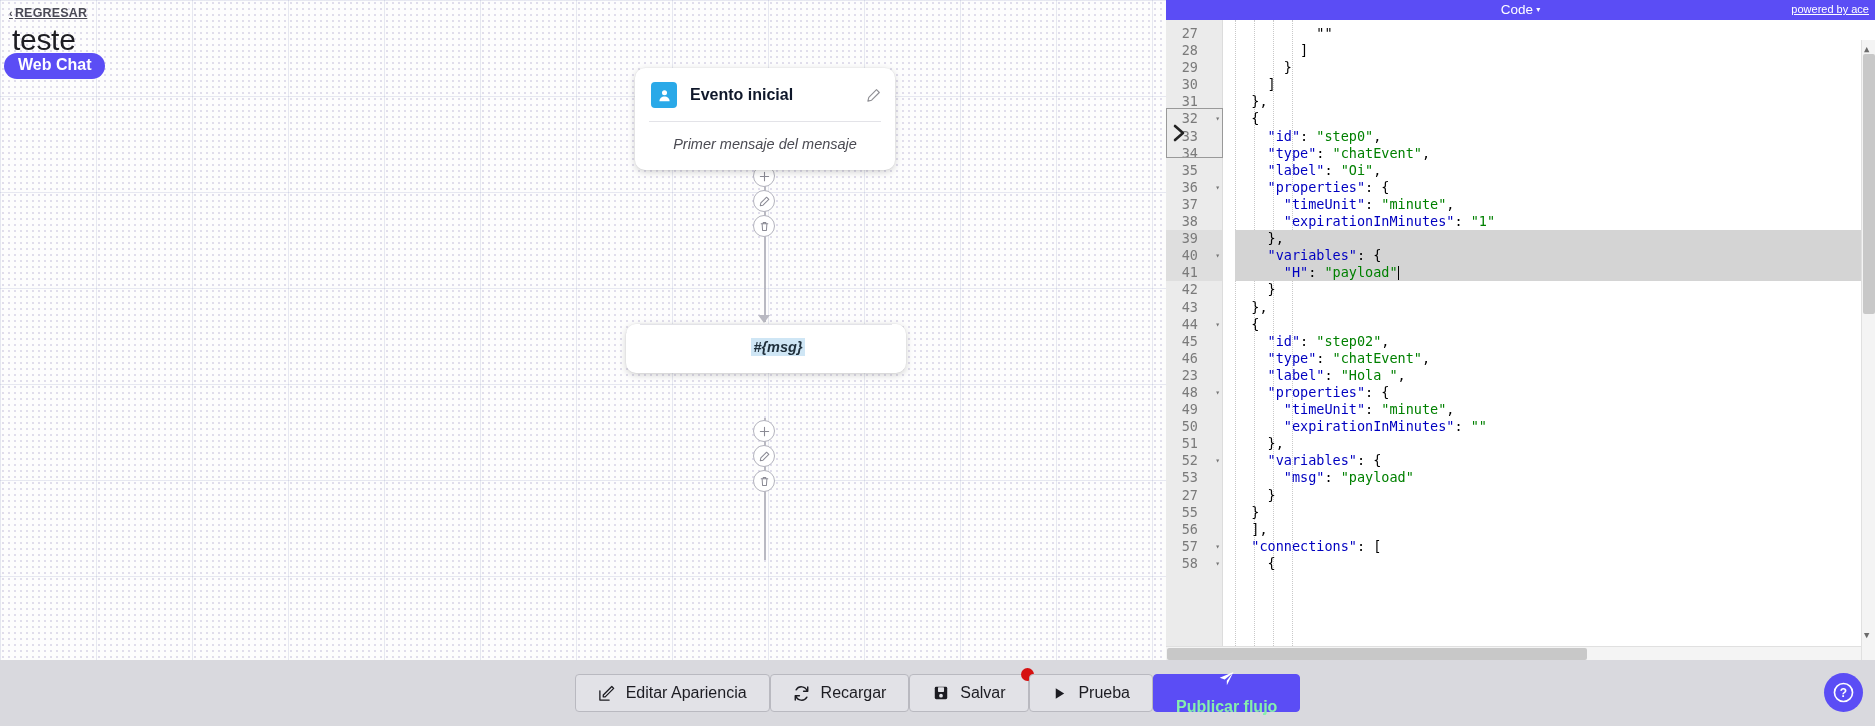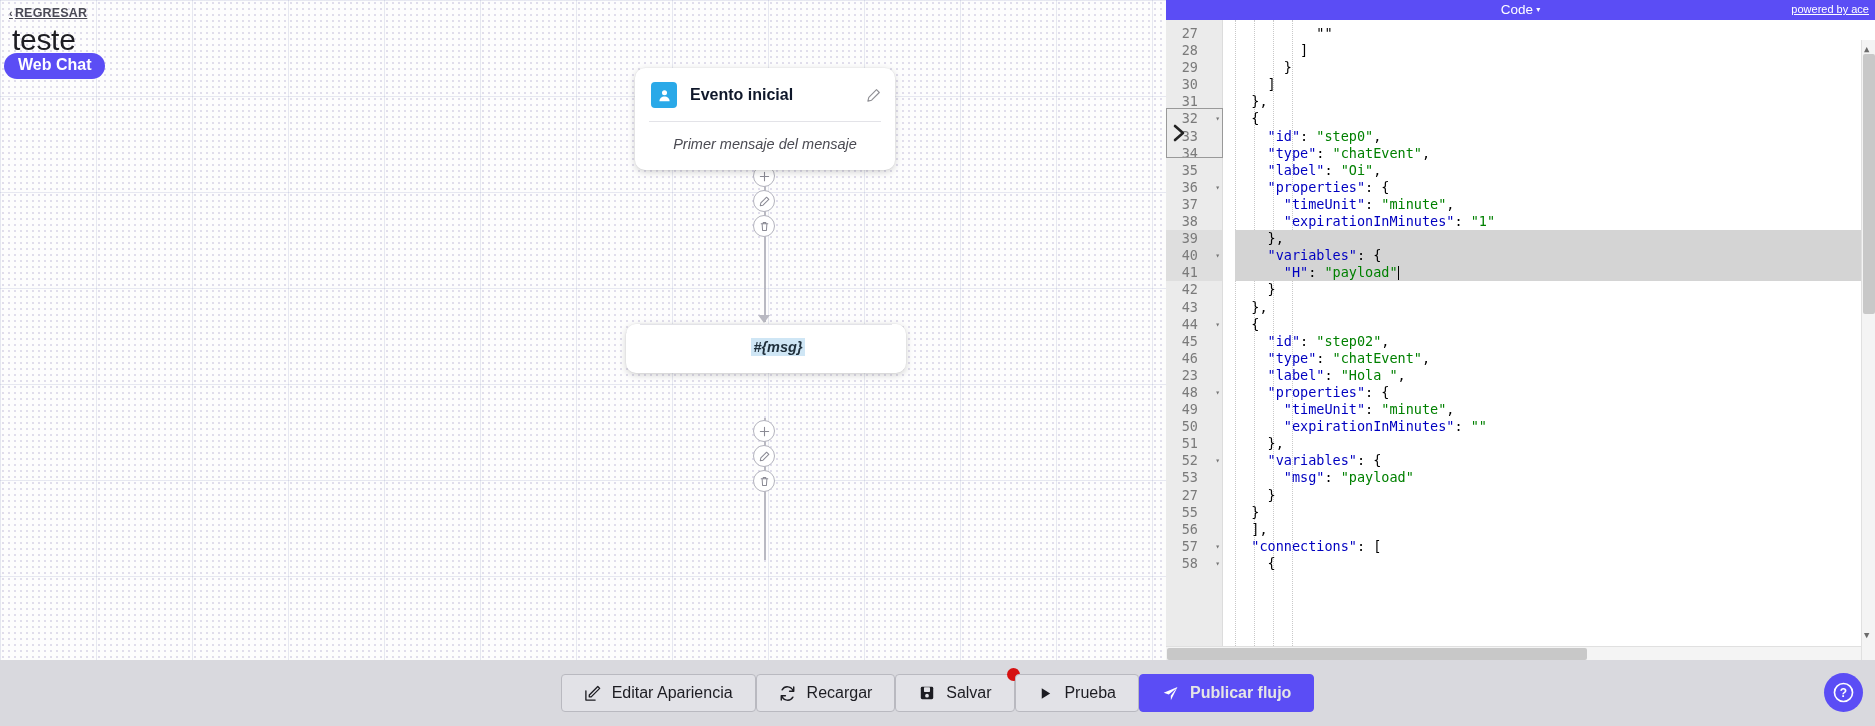--- a/index.html
+++ b/index.html
@@ -189,21 +189,21 @@
   }
   .tb-btn {
     position: relative;
     height: 38px; min-width: 120px;
     padding: 0 22px;
     background: #e2e2e7; border: 1px solid #b9b9c0; border-radius: 4px;
     display: flex; align-items: center; justify-content: center; gap: 11px;
     font-size: 16px; color: #1c1c22; cursor: pointer;
   }
   .tb-btn.primary {
-    background: #5b4df5; border-color: #5b4df5; color: #e5e5e5; font-weight: 700;
+    background: #5b4df5; border-color: #5b4df5; color: #86efac; font-weight: 700; flex-direction: column;
   }
   .tb-badge {
     position: absolute; right: -6px; top: -7px;
     width: 13px; height: 13px; border-radius: 50%;
     background: #d61111;
   }
   .help-fab {
     position: absolute; right: 12px; bottom: 14px;
     width: 39px; height: 39px; border-radius: 50%;
     background: #5b4df5; color: #fff;

